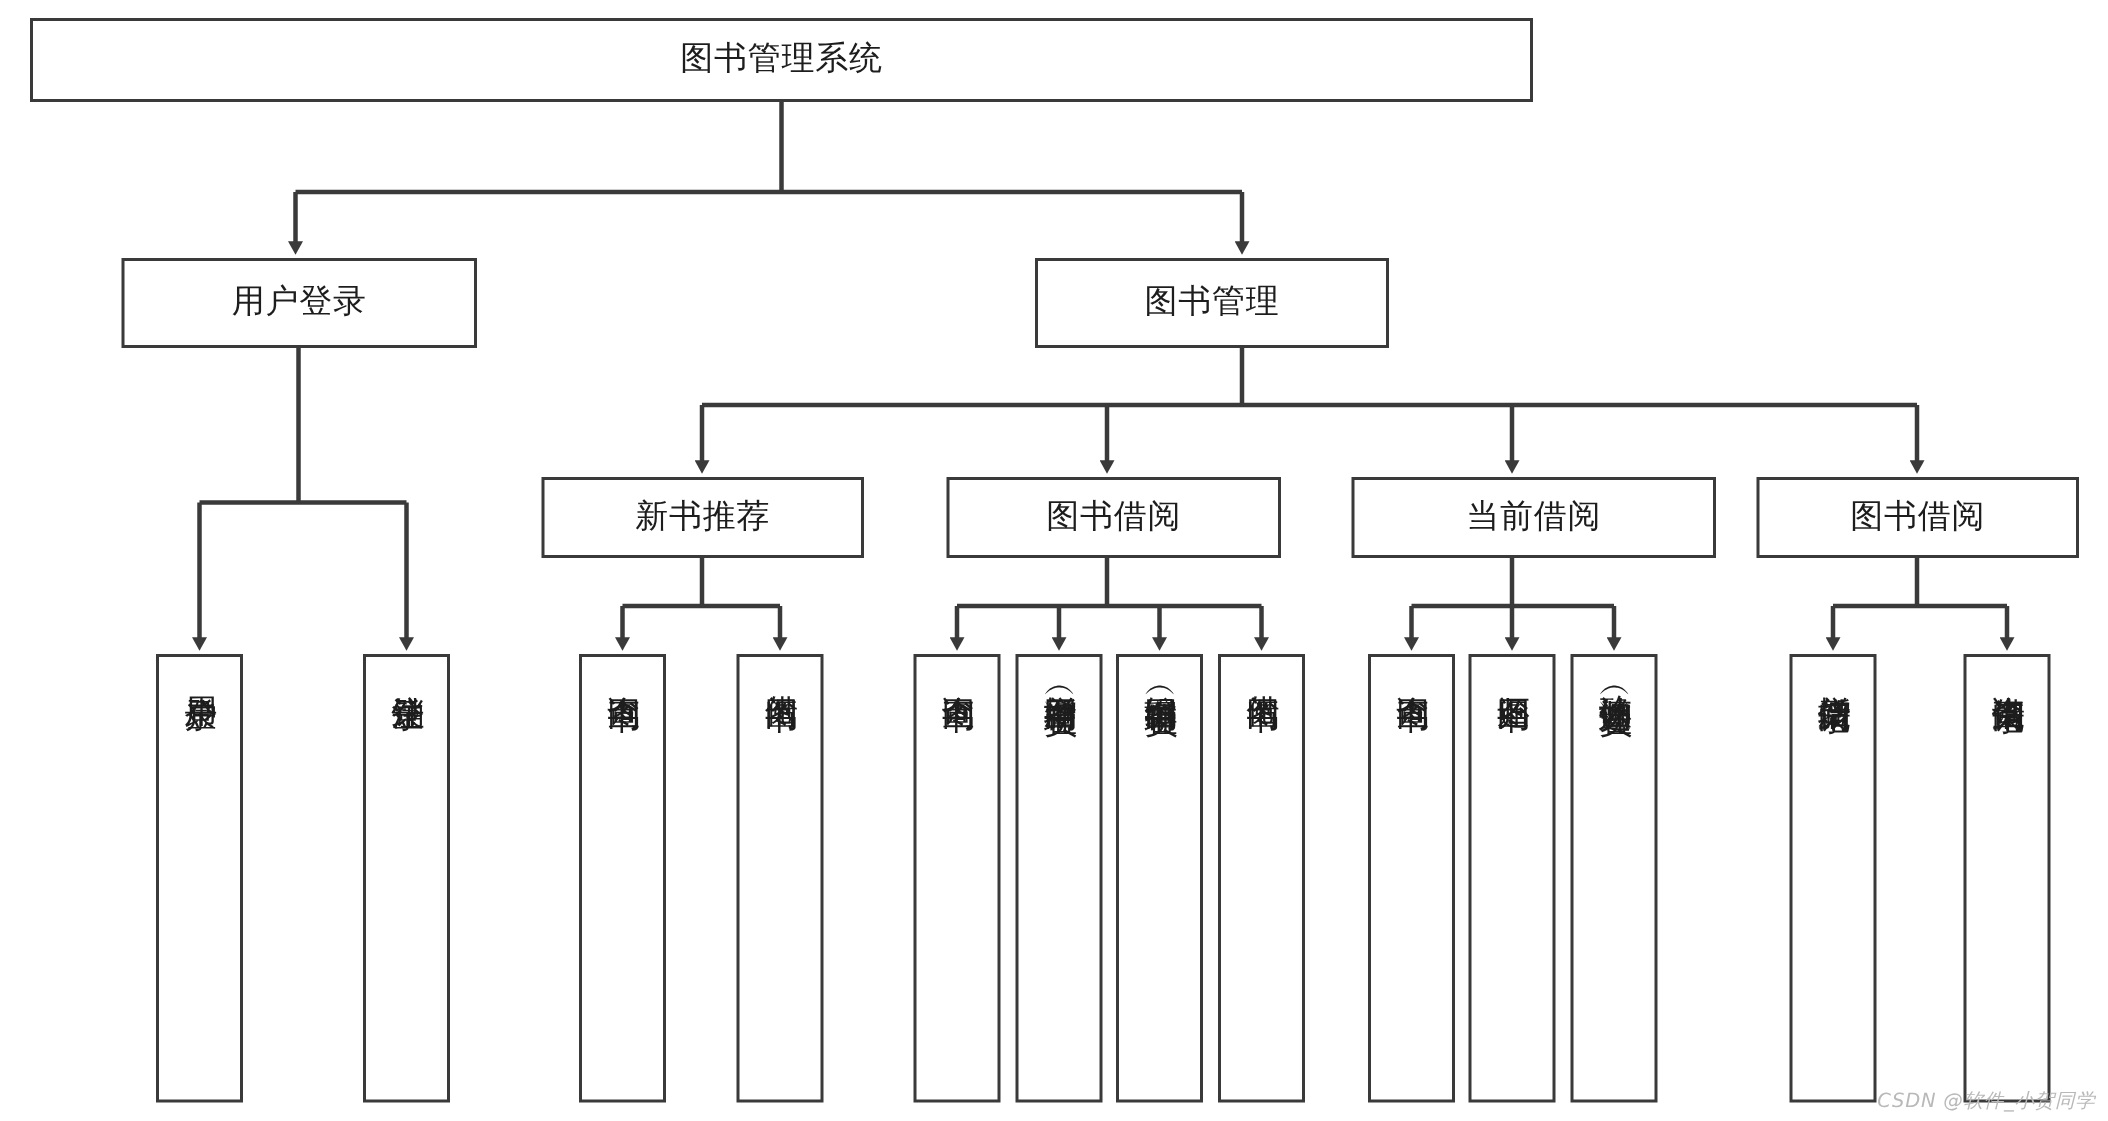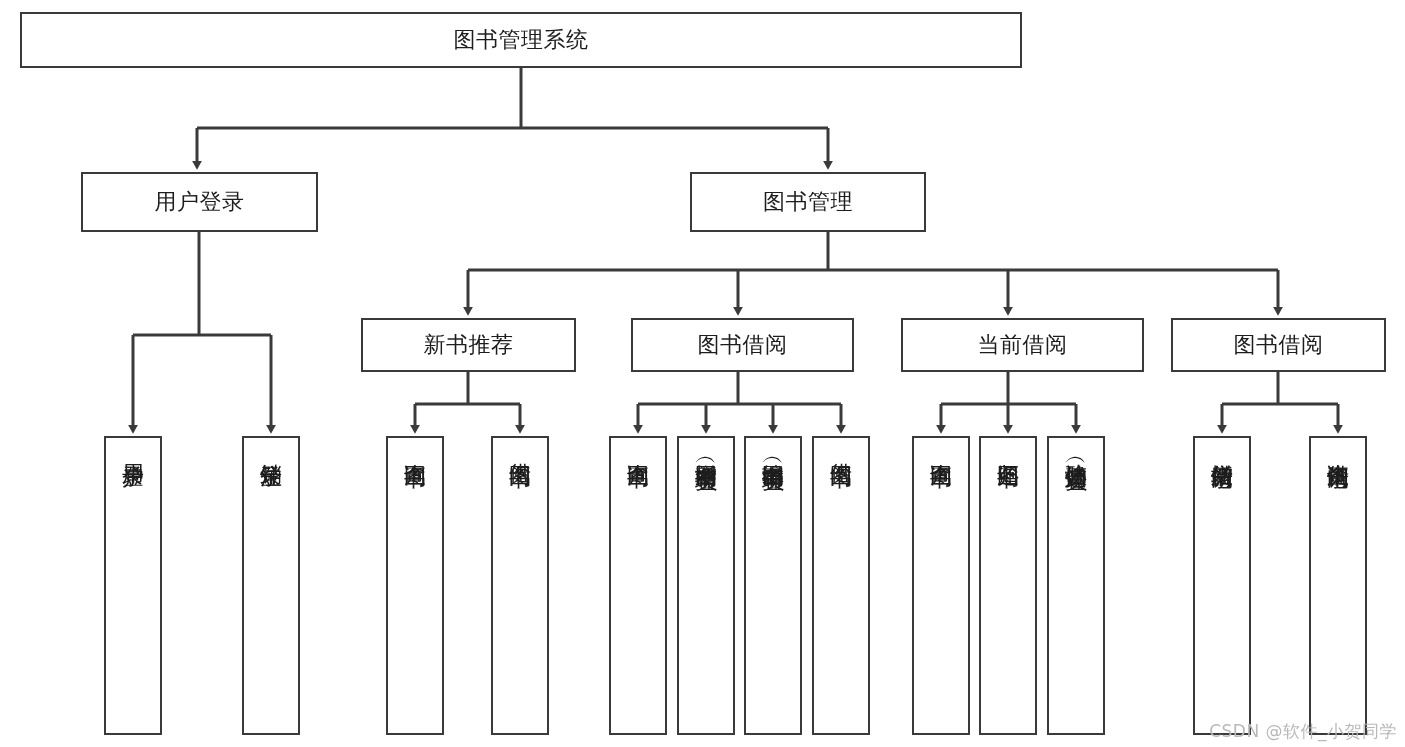--- a/index.html
+++ b/index.html
@@ -57,24 +57,25 @@
     align-items: flex-start;
     justify-content: center;
   }
   .leaf .node-label-v {
     margin-top: 2px;
   }
   #watermark {
     position: absolute;
     right: 8px;
     bottom: 4px;
-    font-size: 17px;
+    font-size: 13px;
     color: #b9b9b9;
     letter-spacing: 0.5px;
     white-space: nowrap;
+    font-style: italic;
   }
 </style>
 </head>
 <body>
 
 <div id="diagram-root">
 
   <svg id="edge-layer" viewBox="0 0 1405 747" xmlns="http://www.w3.org/2000/svg">
     <defs>
       <marker id="arrow" markerWidth="9" markerHeight="10" refX="1.2" refY="5" orient="auto" markerUnits="userSpaceOnUse">

